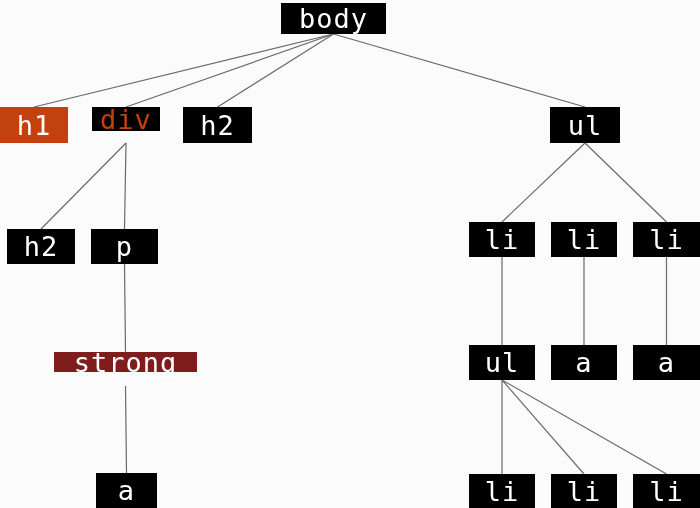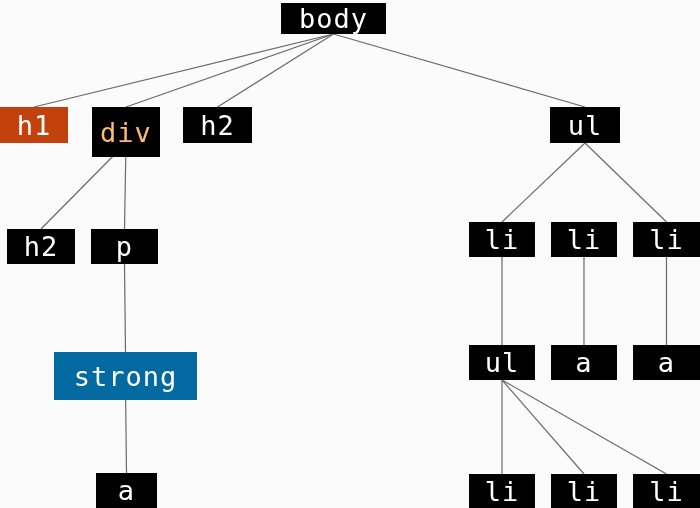--- a/index.html
+++ b/index.html
@@ -61,29 +61,29 @@
       <line x1="502" y1="257" x2="502" y2="345" stroke="#6a6a6a" stroke-width="1.2"></line>
       <line x1="584" y1="257" x2="584" y2="345" stroke="#6a6a6a" stroke-width="1.2"></line>
       <line x1="666.5" y1="257" x2="666.5" y2="345" stroke="#6a6a6a" stroke-width="1.2"></line>
       <line x1="502" y1="380" x2="502" y2="474" stroke="#6a6a6a" stroke-width="1.2"></line>
       <line x1="502" y1="380" x2="584" y2="474" stroke="#6a6a6a" stroke-width="1.2"></line>
       <line x1="502" y1="380" x2="666.5" y2="474" stroke="#6a6a6a" stroke-width="1.2"></line>
     </svg>
   <div id="node-layer">
       <div class="tree-node" style="left: 281px; top: 3px; width: 105px; height: 31px; background: rgb(0, 0, 0); color: rgb(255, 255, 255);">body</div>
       <div class="tree-node" style="left: 0px; top: 107px; width: 68px; height: 36px; background: #c2410c; color: rgb(255, 255, 255);">h1</div>
-      <div class="tree-node" style="left: 92px; top: 107px; width: 68px; height: 50px; background: rgb(0, 0, 0); color: #fdba74;">div</div>
+      <div class="tree-node" style="left: 92px; top: 107px; width: 68px; height: 24px; background: rgb(0, 0, 0); color: #c2410c;">div</div>
       <div class="tree-node" style="left: 183px; top: 107px; width: 69px; height: 36px; background: rgb(0, 0, 0); color: rgb(255, 255, 255);">h2</div>
       <div class="tree-node" style="left: 550px; top: 107px; width: 70px; height: 36px; background: rgb(0, 0, 0); color: rgb(255, 255, 255);">ul</div>
       <div class="tree-node" style="left: 7px; top: 229px; width: 68px; height: 35px; background: rgb(0, 0, 0); color: rgb(255, 255, 255);">h2</div>
       <div class="tree-node" style="left: 91px; top: 229px; width: 67px; height: 35px; background: rgb(0, 0, 0); color: rgb(255, 255, 255);">p</div>
       <div class="tree-node" style="left: 469px; top: 222px; width: 66px; height: 35px; background: rgb(0, 0, 0); color: rgb(255, 255, 255);">li</div>
       <div class="tree-node" style="left: 551px; top: 222px; width: 66px; height: 35px; background: rgb(0, 0, 0); color: rgb(255, 255, 255);">li</div>
       <div class="tree-node" style="left: 633px; top: 222px; width: 67px; height: 35px; background: rgb(0, 0, 0); color: rgb(255, 255, 255);">li</div>
-      <div class="tree-node" style="left: 54px; top: 352px; width: 143px; height: 48px; background: #0369a1; color: rgb(255, 255, 255);">strong</div>
+      <div class="tree-node" style="left: 54px; top: 352px; width: 143px; height: 20px; background: #7f1d1d; color: rgb(255, 255, 255);">strong</div>
       <div class="tree-node" style="left: 469px; top: 345px; width: 66px; height: 35px; background: rgb(0, 0, 0); color: rgb(255, 255, 255);">ul</div>
       <div class="tree-node" style="left: 551px; top: 345px; width: 66px; height: 35px; background: rgb(0, 0, 0); color: rgb(255, 255, 255);">a</div>
       <div class="tree-node" style="left: 633px; top: 345px; width: 67px; height: 35px; background: rgb(0, 0, 0); color: rgb(255, 255, 255);">a</div>
       <div class="tree-node" style="left: 96px; top: 473px; width: 61px; height: 35px; background: rgb(0, 0, 0); color: rgb(255, 255, 255);">a</div>
       <div class="tree-node" style="left: 469px; top: 474px; width: 66px; height: 34px; background: rgb(0, 0, 0); color: rgb(255, 255, 255);">li</div>
       <div class="tree-node" style="left: 551px; top: 474px; width: 66px; height: 34px; background: rgb(0, 0, 0); color: rgb(255, 255, 255);">li</div>
       <div class="tree-node" style="left: 633px; top: 474px; width: 67px; height: 34px; background: rgb(0, 0, 0); color: rgb(255, 255, 255);">li</div>
     </div>
 </div>
 

